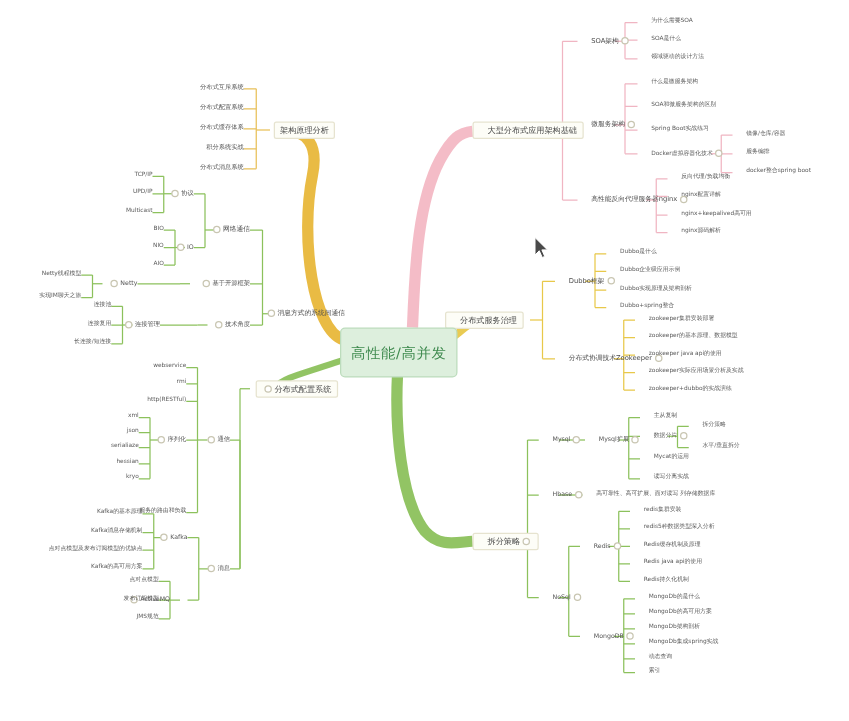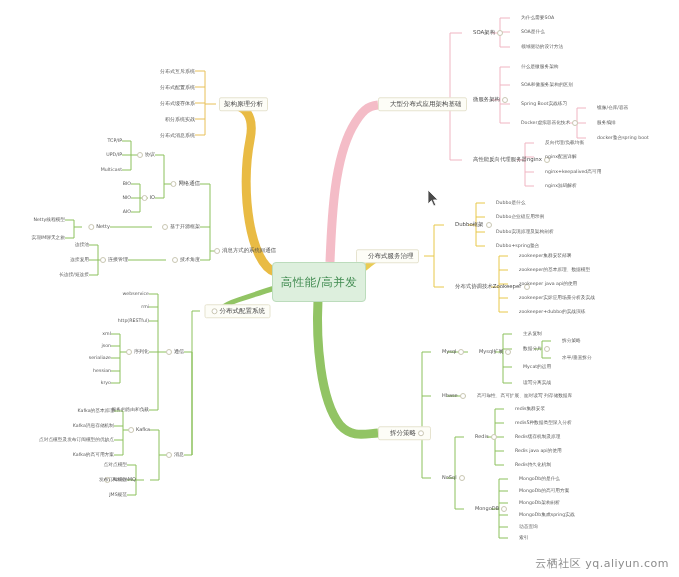--- a/index.html
+++ b/index.html
@@ -332,18 +332,14 @@
   <div class="node lvl4 right" style="left:508px;top:491px;"><span>MongoDb的高可用方案</span></div>
   <div class="node lvl4 right" style="left:508px;top:503px;"><span>MongoDb架构剖析</span></div>
   <div class="node lvl4 right" style="left:508px;top:515px;"><span>MongoDb集成spring实战</span></div>
   <div class="node lvl4 right" style="left:508px;top:527px;"><span>动态查询</span></div>
   <div class="node lvl4 right" style="left:508px;top:538px;"><span>索引</span></div>
 
   <svg class="cursor" viewBox="0 0 12 18">
     <polygon points="0,0 0,14 3.4,10.6 5.8,16 7.8,15.1 5.5,9.9 10,9.9" fill="#4a4a4a" stroke="#ffffff" stroke-width="0.8"></polygon>
   </svg>
 
-  <div class="watermark">
-    <span class="wm-cn">云栖社区</span>
-    <span class="wm-url">yq.aliyun.com</span>
-  </div>
 
 </div>
 
 </body></html>

